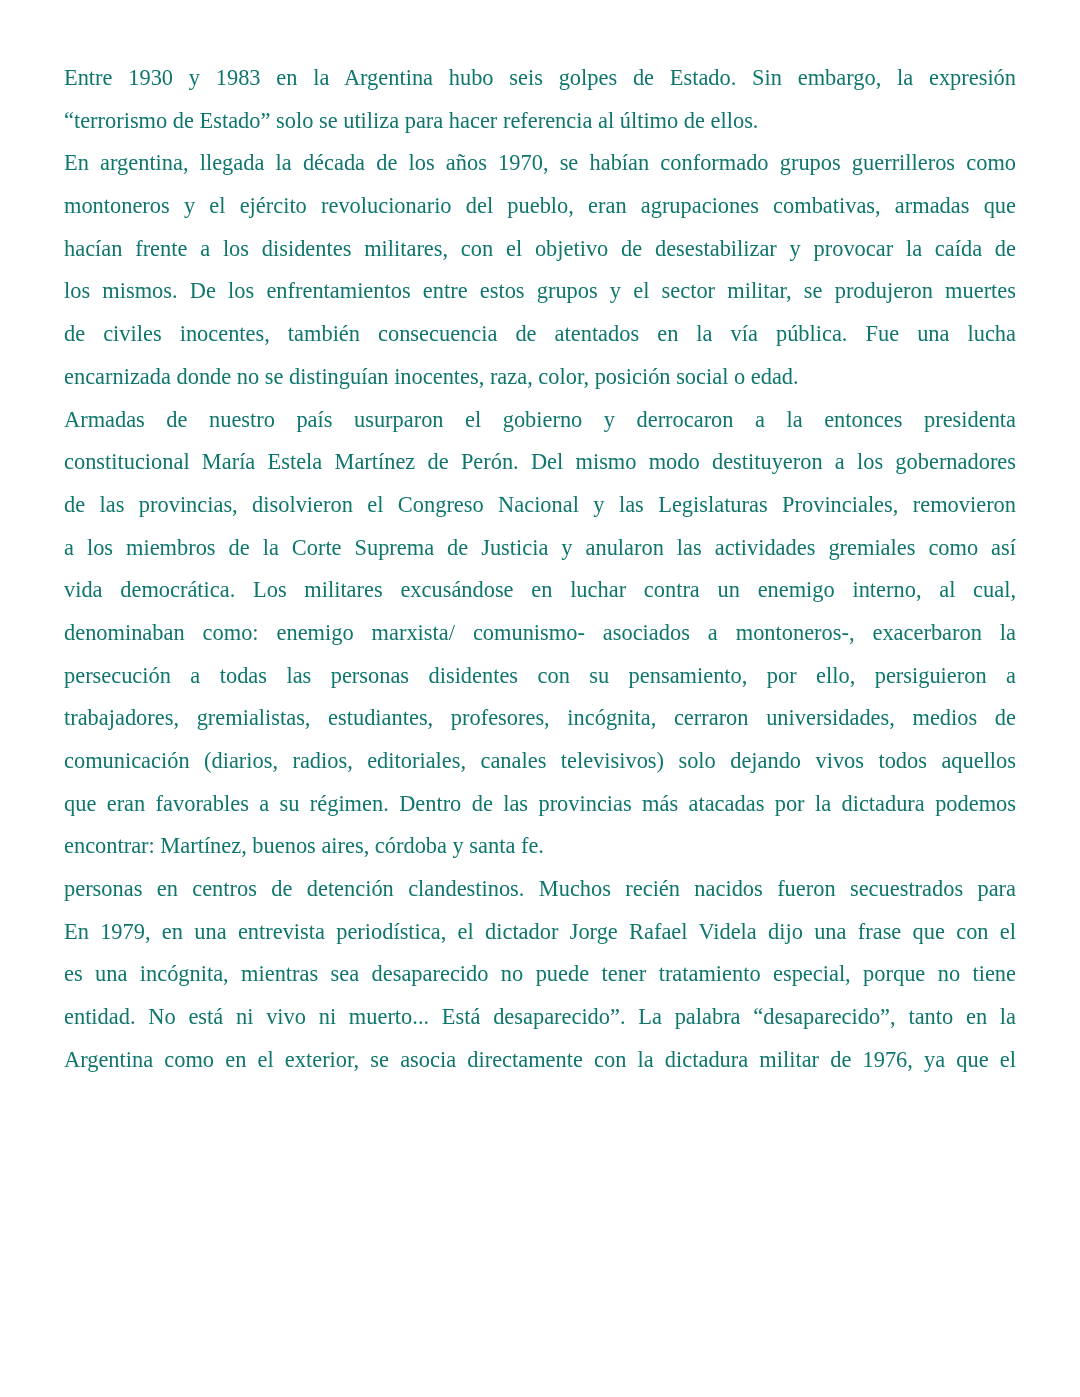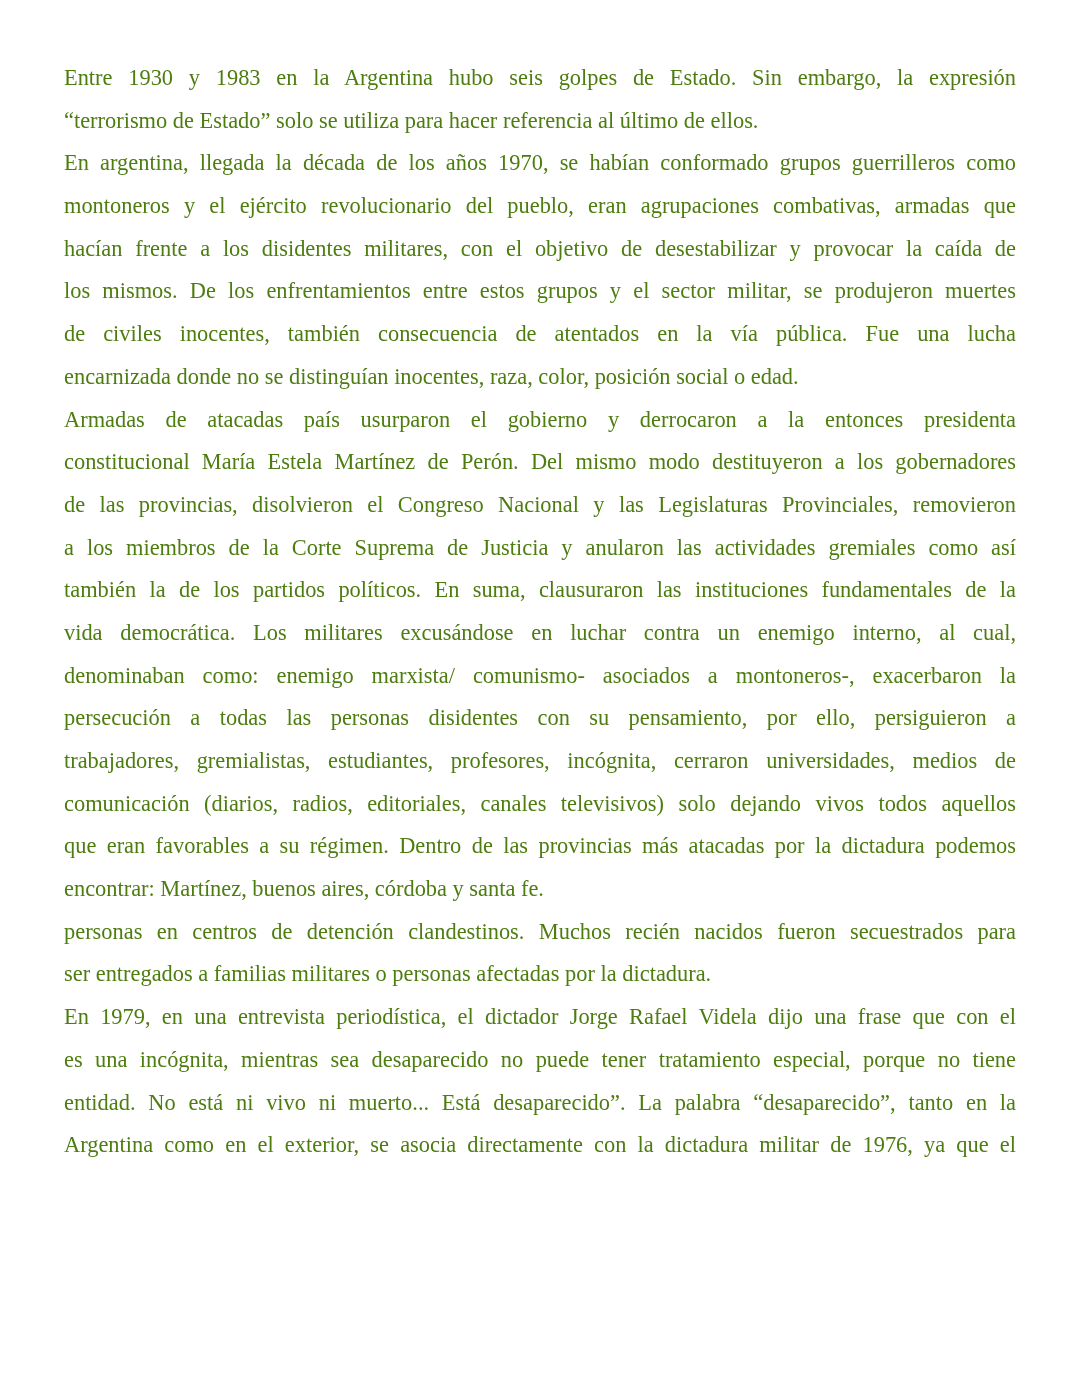--- a/index.html
+++ b/index.html
@@ -13,21 +13,21 @@
       position: relative;
       overflow: hidden;
     }
     .page {
       position: absolute;
       left: 64px;
       top: 62px;
       width: 952px;
       font-family: "Liberation Serif", "DejaVu Serif", serif;
       font-size: 22.4px;
-      color: #4d7c0f;
+      color: #0f766e;
     }
     .line {
       height: 42.7px;
       line-height: 32px;
       white-space: nowrap;
       display: flex;
       justify-content: space-between;
     }
     .line.full {
       text-align: justify;
@@ -51,36 +51,34 @@
   </div>
   <div>
     <div class="line full">En argentina, llegada la década de los años 1970, se habían conformado grupos guerrilleros como</div>
     <div class="line full">montoneros y el ejército revolucionario del pueblo, eran agrupaciones combativas, armadas que</div>
     <div class="line full">hacían frente a los disidentes militares, con el objetivo de desestabilizar y provocar la caída de</div>
     <div class="line full">los mismos. De los enfrentamientos entre estos grupos y el sector militar, se produjeron muertes</div>
     <div class="line full">de civiles inocentes, también consecuencia de atentados en la vía pública. Fue una lucha</div>
     <div class="line last">encarnizada donde no se distinguían inocentes, raza, color, posición social o edad.</div>
   </div>
   <div>
-    <div class="line full">Armadas de atacadas país usurparon el gobierno y derrocaron a la entonces presidenta</div>
+    <div class="line full">Armadas de nuestro país usurparon el gobierno y derrocaron a la entonces presidenta</div>
     <div class="line full">constitucional María Estela Martínez de Perón. Del mismo modo destituyeron a los gobernadores</div>
     <div class="line full">de las provincias, disolvieron el Congreso Nacional y las Legislaturas Provinciales, removieron</div>
     <div class="line full">a los miembros de la Corte Suprema de Justicia y anularon las actividades gremiales como así</div>
-    <div class="line full">también la de los partidos políticos. En suma, clausuraron las instituciones fundamentales de la</div>
     <div class="line full">vida democrática. Los militares excusándose en luchar contra un enemigo interno, al cual,</div>
     <div class="line full">denominaban como: enemigo marxista/ comunismo- asociados a montoneros-, exacerbaron la</div>
     <div class="line full">persecución a todas las personas disidentes con su pensamiento, por ello, persiguieron a</div>
     <div class="line full">trabajadores, gremialistas, estudiantes, profesores, incógnita, cerraron universidades, medios de</div>
     <div class="line full">comunicación (diarios, radios, editoriales, canales televisivos) solo dejando vivos todos aquellos</div>
     <div class="line full">que eran favorables a su régimen. Dentro de las provincias más atacadas por la dictadura podemos</div>
     <div class="line last">encontrar: Martínez, buenos aires, córdoba y santa fe.</div>
   </div>
   <div>
     <div class="line full">personas en centros de detención clandestinos. Muchos recién nacidos fueron secuestrados para</div>
-    <div class="line last">ser entregados a familias militares o personas afectadas por la dictadura.</div>
   </div>
   <div>
     <div class="line full">En 1979, en una entrevista periodística, el dictador Jorge Rafael Videla dijo una frase que con el</div>
     <div class="line full">es una incógnita, mientras sea desaparecido no puede tener tratamiento especial, porque no tiene</div>
     <div class="line full">entidad. No está ni vivo ni muerto... Está desaparecido”. La palabra “desaparecido”, tanto en la</div>
     <div class="line full">Argentina como en el exterior, se asocia directamente con la dictadura militar de 1976, ya que el</div>
   </div>
 </div>
 
 </body></html>

